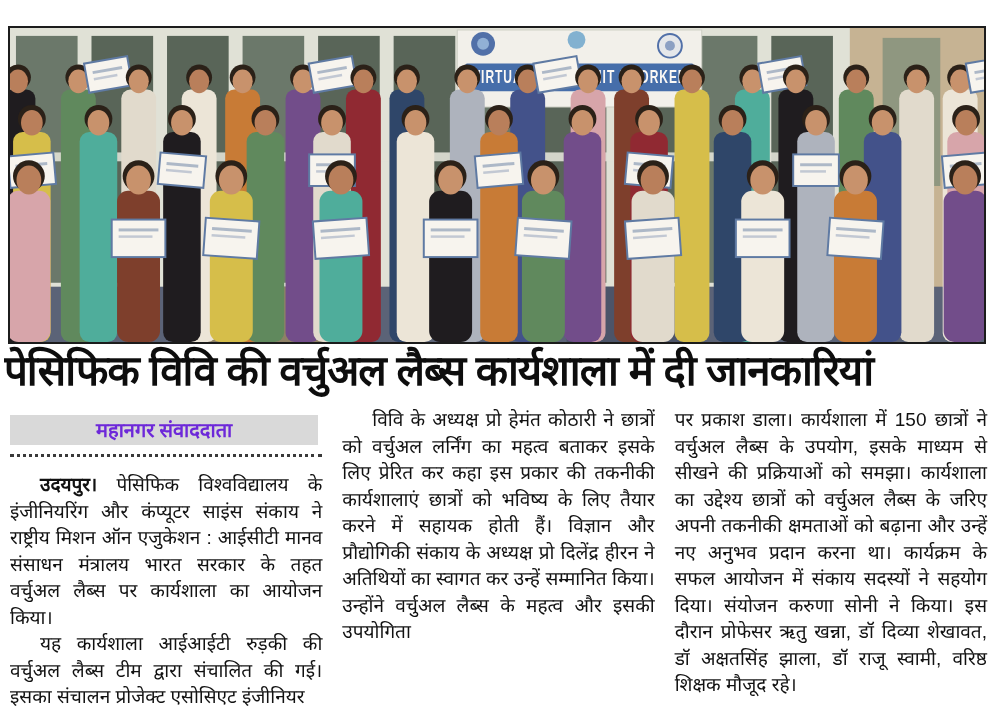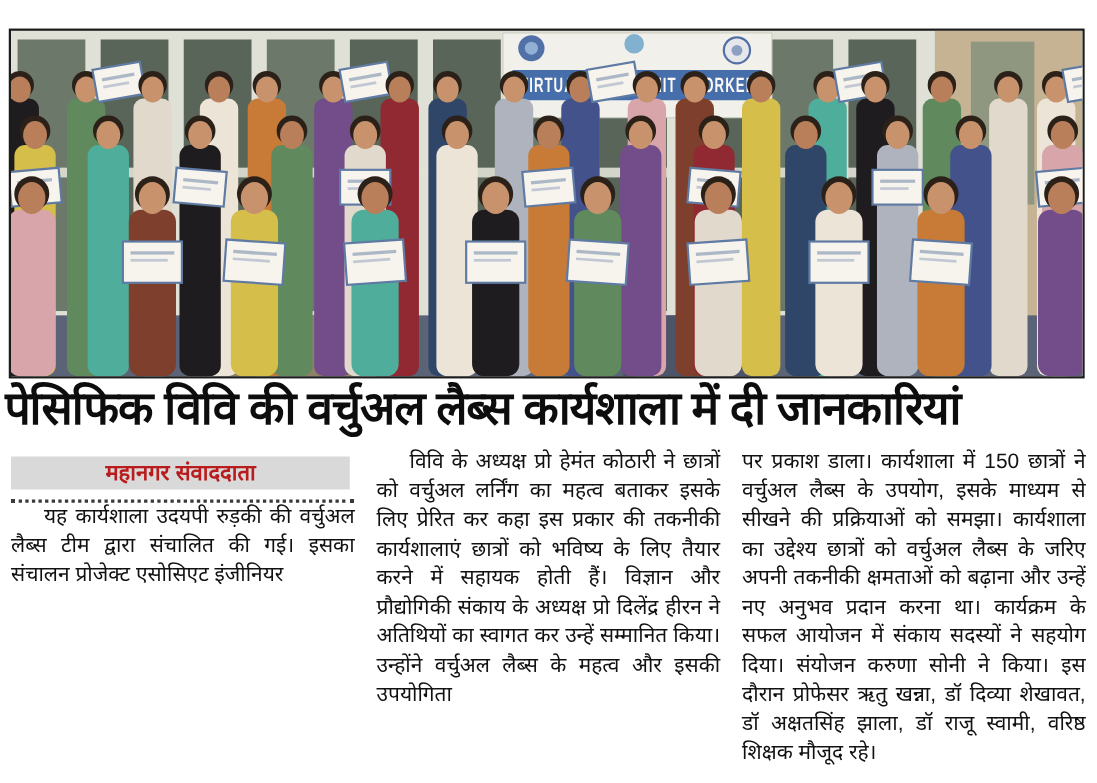--- a/index.html
+++ b/index.html
@@ -26,21 +26,21 @@
   }
 
   
   .body{
     position:absolute;left:10px;top:407px;width:977px;bottom:0;
     display:flex;gap:20px;
   }
   .col{flex:1 1 0;min-width:0;font-size:19px;line-height:26.5px;text-align:justify;}
   .byline-band{
     background:#d9d9d9;height:30px;line-height:30px;text-align:center;
-    font-weight:700;font-size:20px;color:#b91c1c;margin:8px 4px 0 0;
+    font-weight:700;font-size:20px;color:#6d28d9;margin:8px 4px 0 0;font-family:Liberation Serif, serif;
   }
   .dotted-rule{border-top:3px dotted #3a3a3a;margin-top:9px;height:0;}
   .col p{margin:0;}
   .col p.first{margin-top:15px;}
   .col p.indent{text-indent:30px;}
   .dateline{font-weight:700;}
 </style>
 </head>
 <body>
 
@@ -311,21 +311,22 @@
 
   <div class="headline">पेसिफिक विवि की वर्चुअल लैब्स कार्यशाला में दी जानकारियां</div>
 
   <div class="body">
 
     <div class="col">
       <div class="byline-band">
         <span>महानगर संवाददाता</span>
       </div>
       <div class="dotted-rule"></div>
-      <p class="indent">यह कार्यशाला उदयपी रुड़की की वर्चुअल लैब्स टीम द्वारा संचालित की गई। इसका संचालन प्रोजेक्ट एसोसिएट इंजीनियर</p>
+      <p class="first indent"><span class="dateline">उदयपुर।</span> <span>पेसिफिक विश्वविद्यालय के इंजीनियरिंग और कंप्यूटर साइंस संकाय ने राष्ट्रीय मिशन ऑन एजुकेशन : आईसीटी मानव संसाधन मंत्रालय भारत सरकार के तहत वर्चुअल लैब्स पर कार्यशाला का आयोजन किया।</span></p>
+      <p class="indent">यह कार्यशाला आईआईटी रुड़की की वर्चुअल लैब्स टीम द्वारा संचालित की गई। इसका संचालन प्रोजेक्ट एसोसिएट इंजीनियर</p>
     </div>
 
     <div class="col">
       <p class="indent">विवि के अध्यक्ष प्रो हेमंत कोठारी ने छात्रों को वर्चुअल लर्निंग का महत्व बताकर इसके लिए प्रेरित कर कहा इस प्रकार की तकनीकी कार्यशालाएं छात्रों को भविष्य के लिए तैयार करने में सहायक होती हैं। विज्ञान और प्रौद्योगिकी संकाय के अध्यक्ष प्रो दिलेंद्र हीरन ने अतिथियों का स्वागत कर उन्हें सम्मानित किया। उन्होंने वर्चुअल लैब्स के महत्व और इसकी उपयोगिता</p>
     </div>
 
     <div class="col">
       <p>पर प्रकाश डाला। कार्यशाला में 150 छात्रों ने वर्चुअल लैब्स के उपयोग, इसके माध्यम से सीखने की प्रक्रियाओं को समझा। कार्यशाला का उद्देश्य छात्रों को वर्चुअल लैब्स के जरिए अपनी तकनीकी क्षमताओं को बढ़ाना और उन्हें नए अनुभव प्रदान करना था। कार्यक्रम के सफल आयोजन में संकाय सदस्यों ने सहयोग दिया। संयोजन करुणा सोनी ने किया। इस दौरान प्रोफेसर ऋतु खन्ना, डॉ दिव्या शेखावत, डॉ अक्षतसिंह झाला, डॉ राजू स्वामी, वरिष्ठ शिक्षक मौजूद रहे।</p>
     </div>
 

